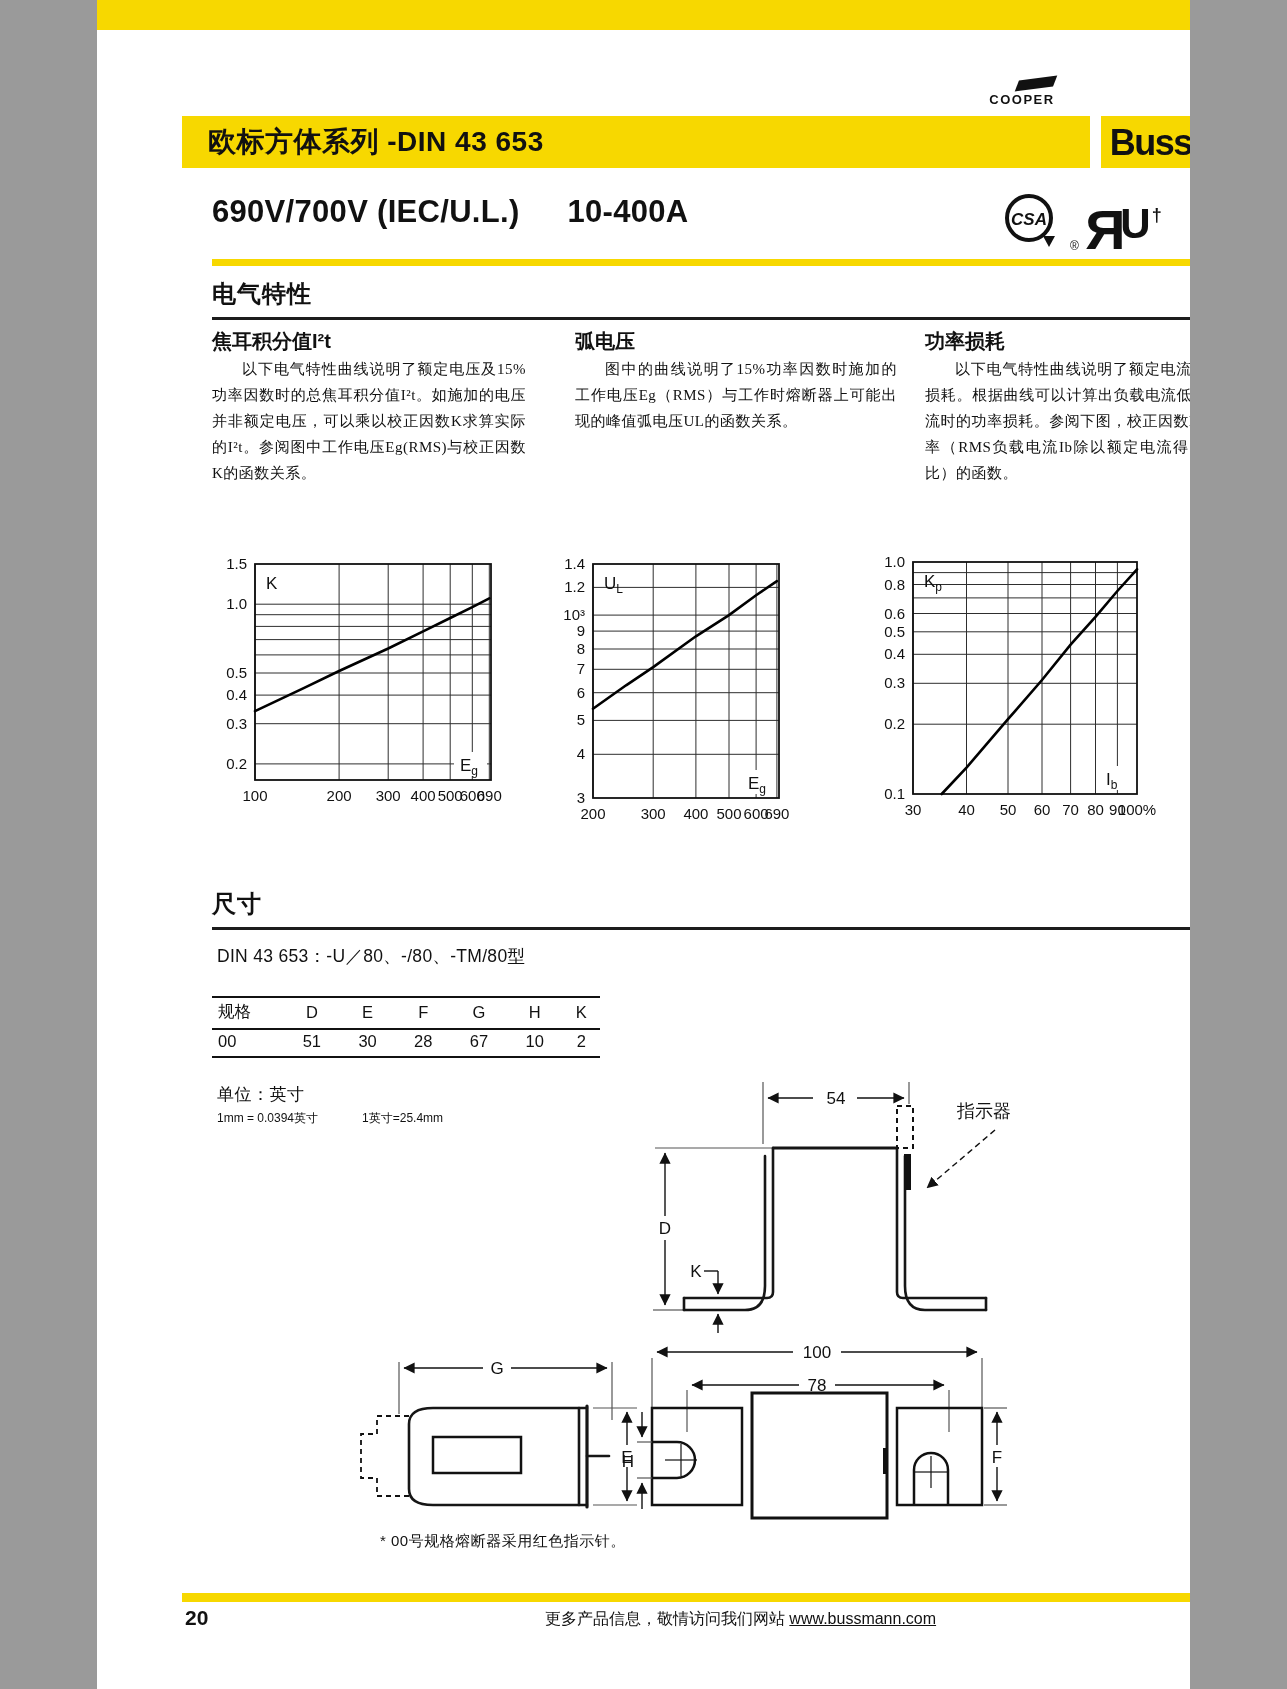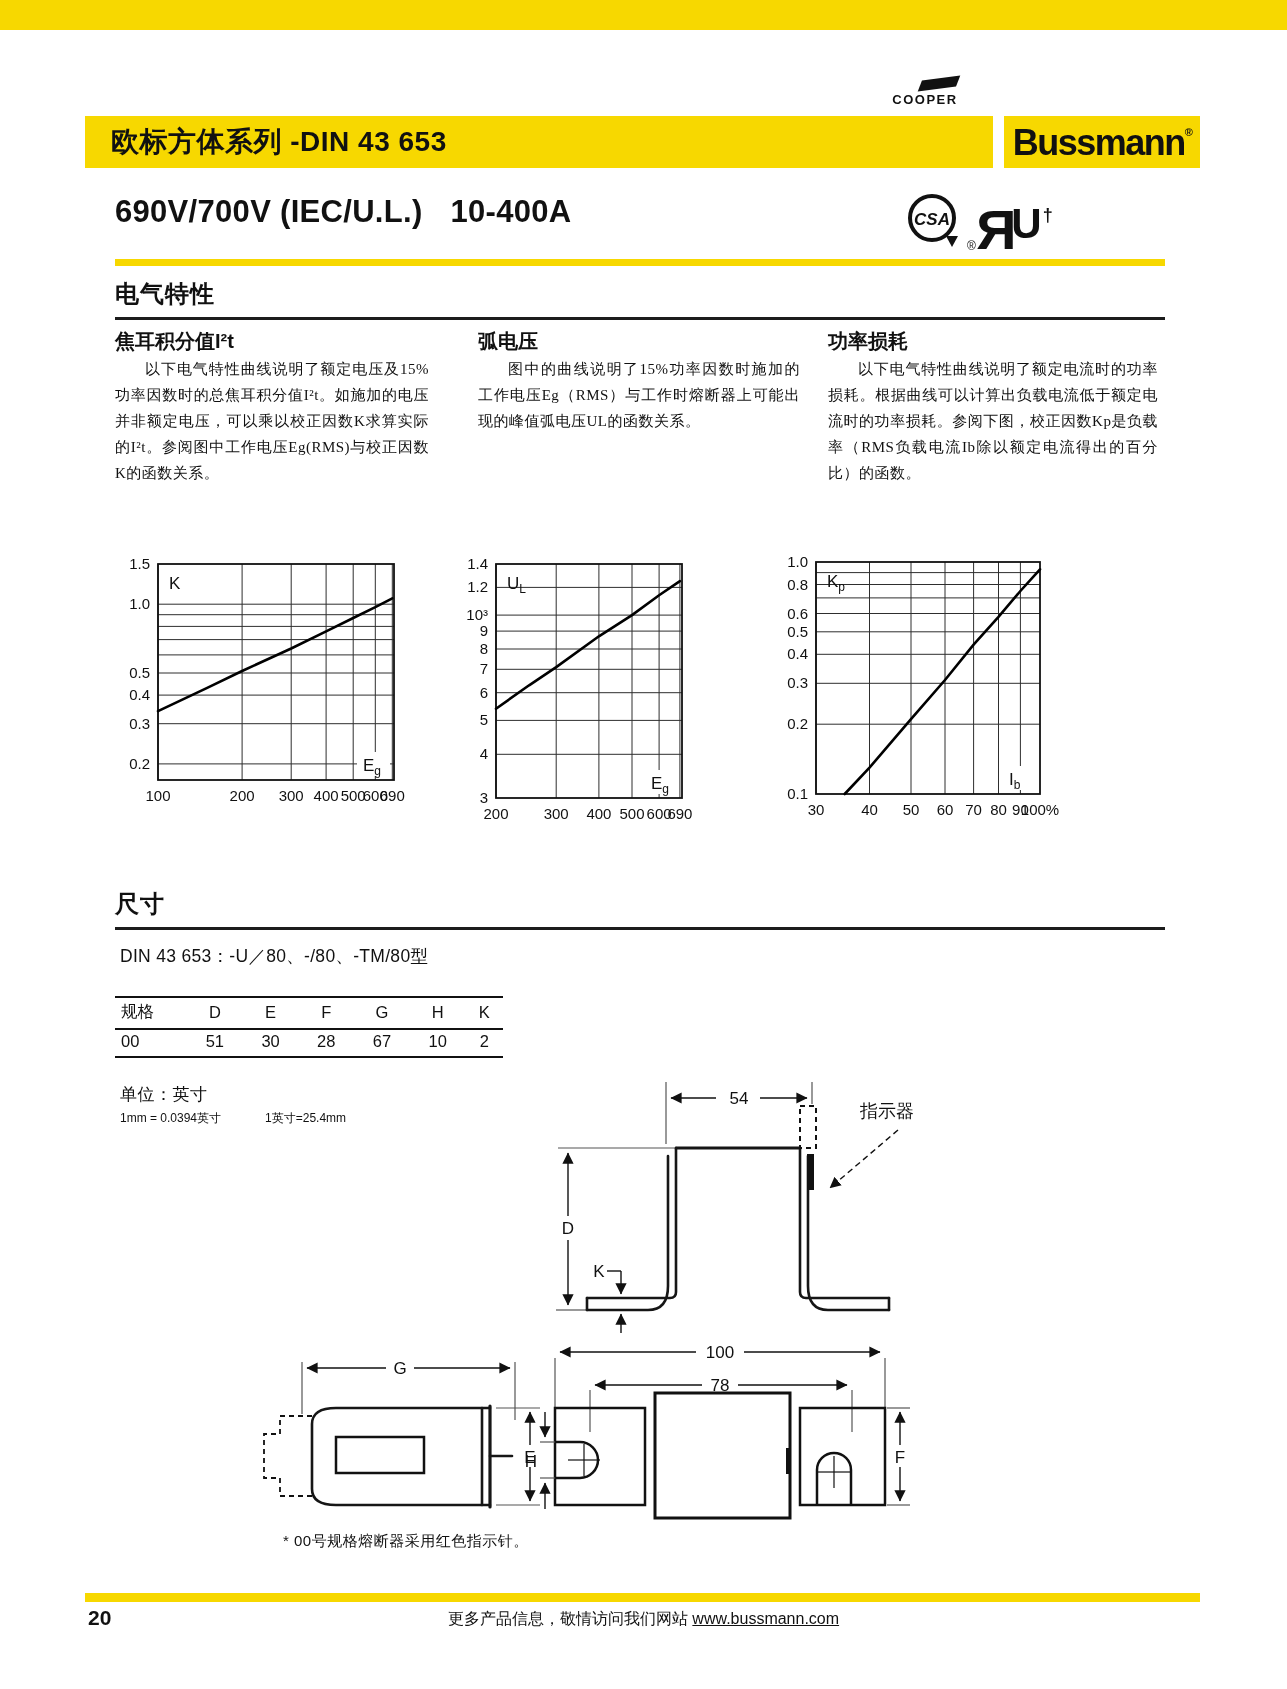--- a/index.html
+++ b/index.html
@@ -1,39 +1,39 @@
 <!DOCTYPE html>
 <html><head>
 <meta charset="utf-8">
 <style>
   html,body{margin:0;padding:0;background:#9a9a9a;}
-  .page{position:relative;width:1287px;height:1689px;margin:0 auto;background:#ffffff;
+  .page{position:relative;width:1093px;height:1689px;margin:0 auto;background:#ffffff;
         font-family:"Liberation Sans","DejaVu Sans",sans-serif;color:#111;overflow:hidden;}
   .abs{position:absolute;}
 
   .top-bar{left:0;top:0;width:1287px;height:30px;background:#f7d800;}
 
   .cooper{left:880px;top:76px;width:90px;text-align:center;}
   .cooper-flag{display:inline-block;width:36px;height:11px;background:#111;
                transform:skewX(-28deg) rotate(-8deg);margin-left:28px;margin-bottom:1px;}
   .cooper-txt{font-size:13px;font-weight:900;letter-spacing:1.5px;line-height:12px;}
 
   .band{left:85px;top:116px;width:908px;height:52px;background:#f7d800;
         display:flex;align-items:center;padding-left:26px;box-sizing:border-box;}
   .band-title{font-size:28px;font-weight:900;letter-spacing:.5px;}
 
   .buss-block{left:1004px;top:116px;width:196px;height:52px;background:#f7d800;
               display:flex;align-items:center;justify-content:center;}
   .buss-txt{font-size:36px;font-weight:900;letter-spacing:-1.5px;transform:scaleY(1.05);}
   .buss-reg{font-size:11px;font-weight:700;vertical-align:18px;}
 
-  .title-row{left:115px;top:194px;display:flex;gap:28px;align-items:baseline;}
+  .title-row{left:115px;top:194px;display:flex;gap:48px;align-items:baseline;}
   .title-main,.title-range{font-size:31px;font-weight:800;letter-spacing:.3px;}
 
-  .certs{left:905px;top:190px;height:64px;display:flex;align-items:flex-end;}
+  .certs{left:905px;top:190px;height:64px;display:flex;align-items:flex-end;gap:6px;}
   .reg-sym{font-size:12px;line-height:12px;padding-bottom:2px;}
   .ul-mark{display:flex;align-items:flex-start;line-height:1;}
   .ul-r{display:inline-block;transform:scaleX(-1);font-weight:900;font-size:56px;line-height:48px;}
   .ul-u{font-weight:900;font-size:42px;line-height:36px;margin-left:-5px;}
   .dagger{font-size:18px;font-weight:700;margin-left:1px;}
 
   .rule-yellow{left:115px;top:259px;width:1050px;height:7px;background:#f7d800;}
   .sec-title{font-size:24px;font-weight:800;letter-spacing:1px;}
   .rule-black{width:1050px;height:2.5px;background:#1c1c1c;}
 

